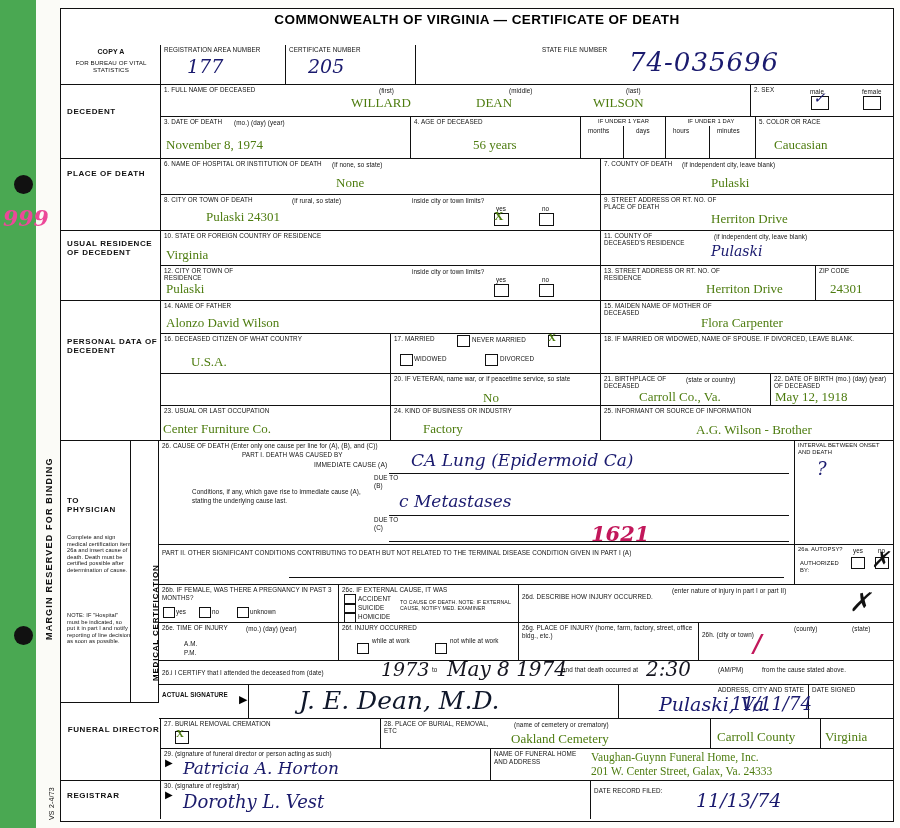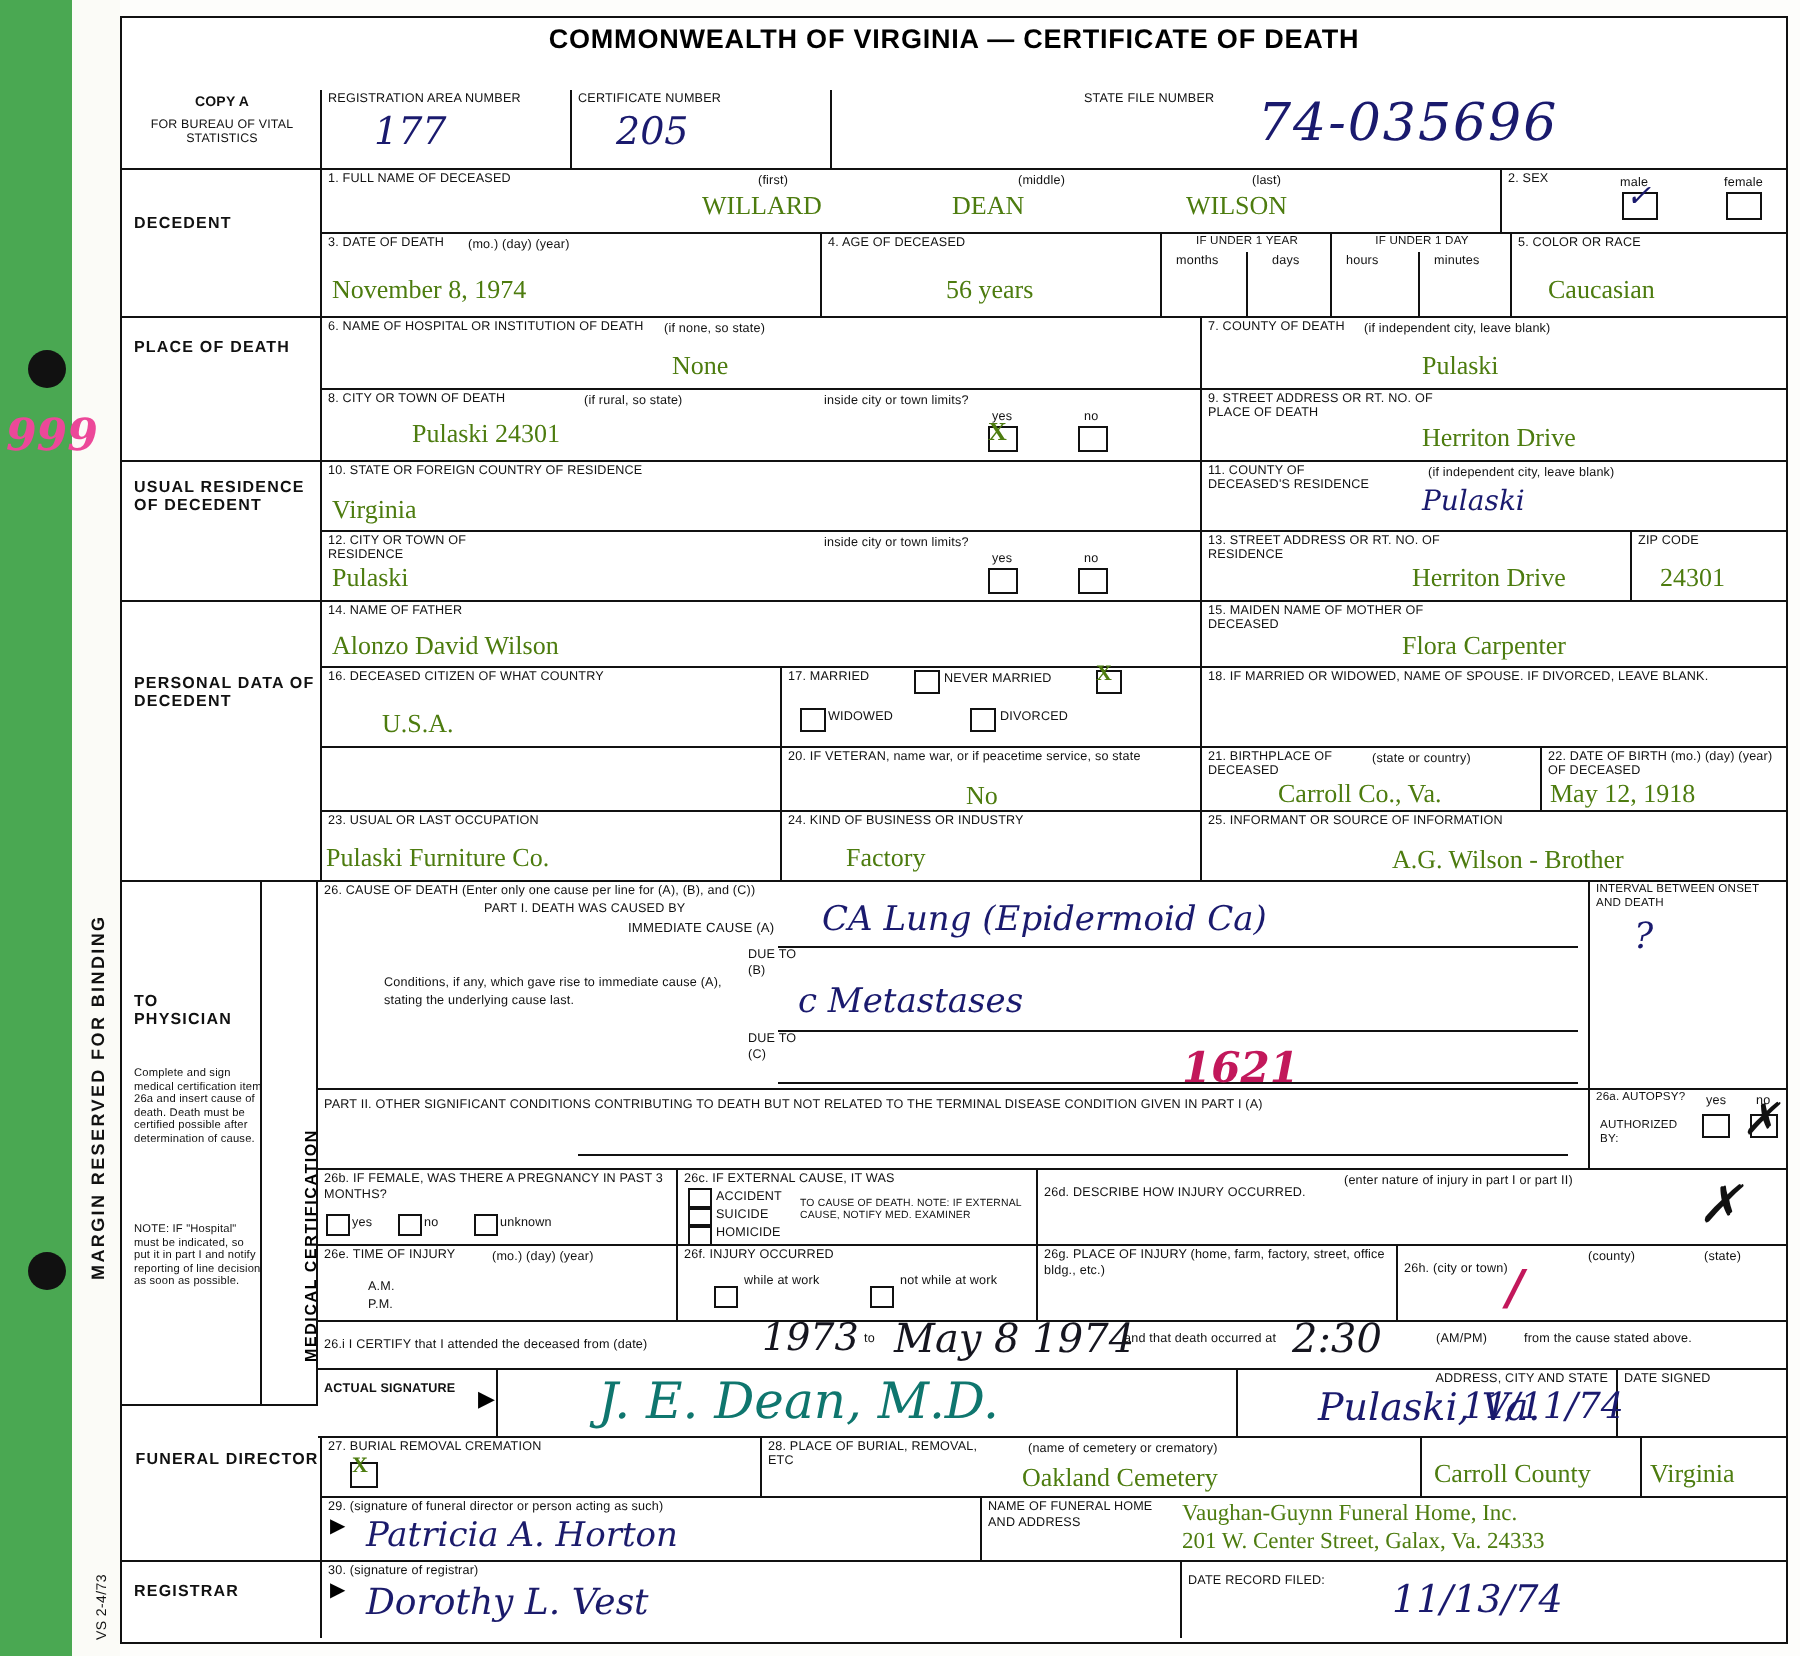--- a/index.html
+++ b/index.html
@@ -286,21 +286,21 @@
         <div class="typed" style="position:absolute;left:38px;top:15px;">Carroll Co., Va.</div>
       </div>
 
       <div class="cell nb-r" style="left:710px;top:365px;width:122px;height:32px;">
         <div class="lbl">22. DATE OF BIRTH (mo.) (day) (year) OF DECEASED</div>
         <div class="typed" style="position:absolute;left:4px;top:15px;">May 12, 1918</div>
       </div>
 
       <div class="cell" style="left:100px;top:397px;width:230px;height:35px;">
         <div class="lbl">23. USUAL OR LAST OCCUPATION</div>
-        <div class="typed" style="position:absolute;left:2px;top:15px;">Pulaski Furniture Co.</div>
+        <div class="typed" style="position:absolute;left:2px;top:15px;">Center Furniture Co.</div>
       </div>
 
       <div class="cell" style="left:330px;top:397px;width:210px;height:35px;">
         <div class="lbl">24. KIND OF BUSINESS OR INDUSTRY</div>
         <div class="typed" style="position:absolute;left:32px;top:15px;">Factory</div>
       </div>
 
       <div class="cell nb-r" style="left:540px;top:397px;width:292px;height:35px;">
         <div class="lbl">25. INFORMANT OR SOURCE OF INFORMATION</div>
         <div class="typed" style="position:absolute;left:95px;top:16px;">A.G. Wilson - Brother</div>
@@ -416,21 +416,21 @@
         <div class="lbl" style="position:absolute;left:400px;top:4px;">and that death occurred at</div>
         <div class="hand" style="position:absolute;left:487px;top:-4px;font-size:20px;color:#15151f;">2:30</div>
         <div class="lbl" style="position:absolute;left:556px;top:4px;">(AM/PM)</div>
         <div class="lbl" style="position:absolute;left:600px;top:4px;">from the cause stated above.</div>
       </div>
 
       <div class="cell" style="left:98px;top:676px;width:90px;height:34px;">
         <div class="lbl" style="font-weight:bold;padding-top:6px;">ACTUAL SIGNATURE</div>
       </div>
       <div class="cell" style="left:188px;top:676px;width:370px;height:34px;">
-        <div class="hand" style="position:absolute;left:50px;top:1px;font-size:25px;color:#0f766e;">J. E. Dean, M.D.</div>
+        <div class="hand" style="position:absolute;left:50px;top:1px;font-size:25px;color:#0f172a;">J. E. Dean, M.D.</div>
       </div>
       <div class="cell" style="left:558px;top:676px;width:190px;height:34px;">
         <div class="lbl" style="text-align:right;padding-right:4px;">ADDRESS, CITY AND STATE</div>
         <div class="hand" style="position:absolute;left:40px;top:8px;font-size:19px;">Pulaski, Va.</div>
       </div>
       <div class="cell nb-r" style="left:748px;top:676px;width:84px;height:34px;">
         <div class="lbl">DATE SIGNED</div>
         <div class="hand" style="position:absolute;left:-78px;top:8px;font-size:18px;">11/11/74</div>
       </div>
 

